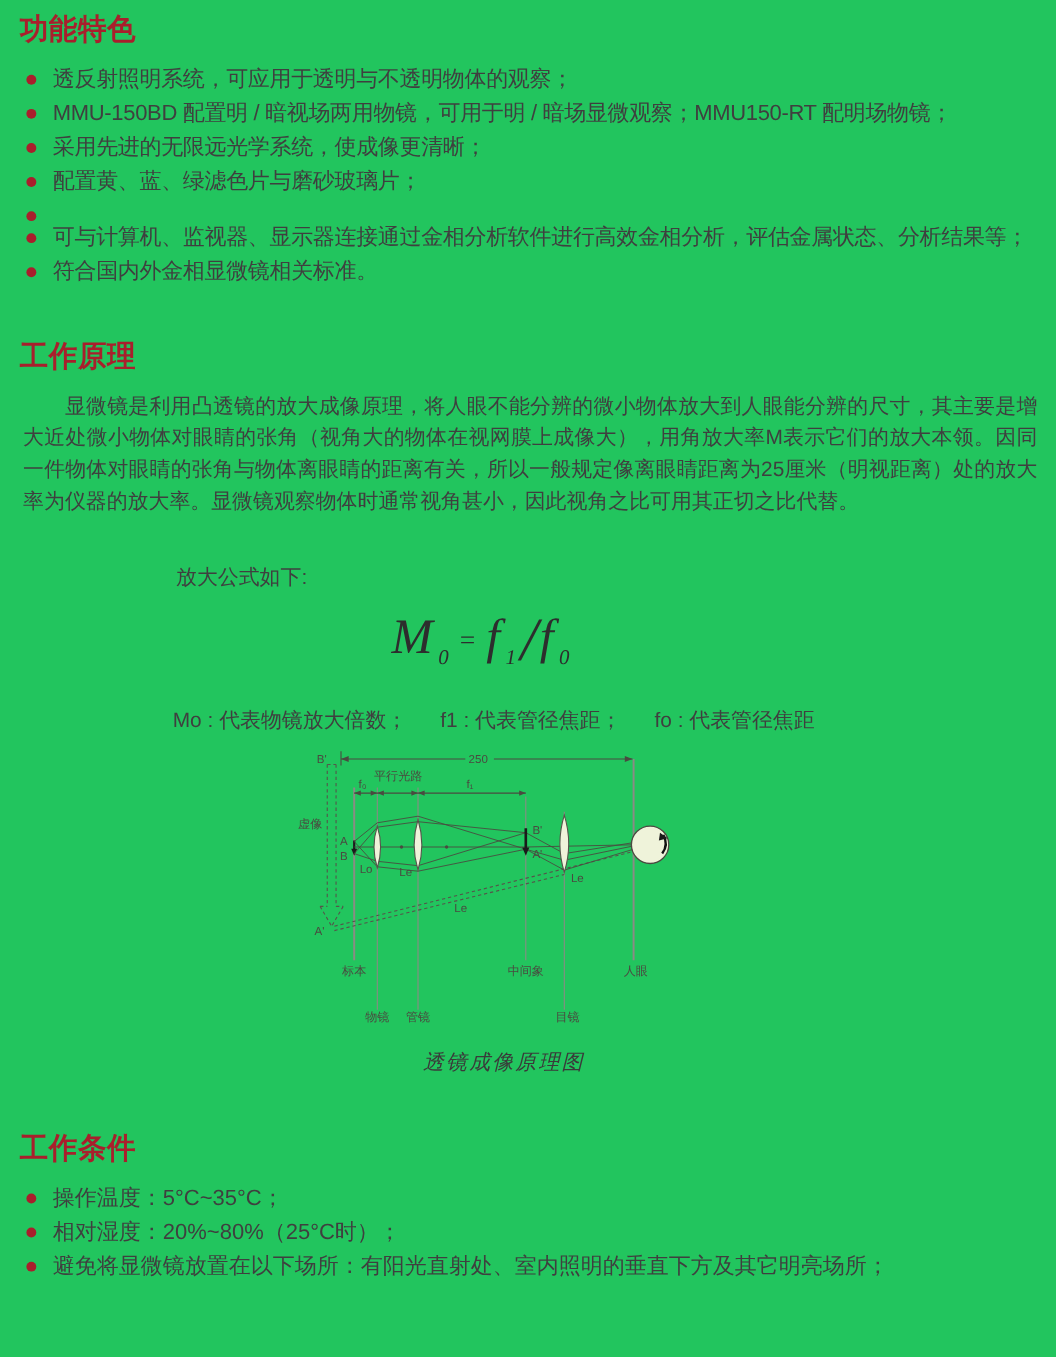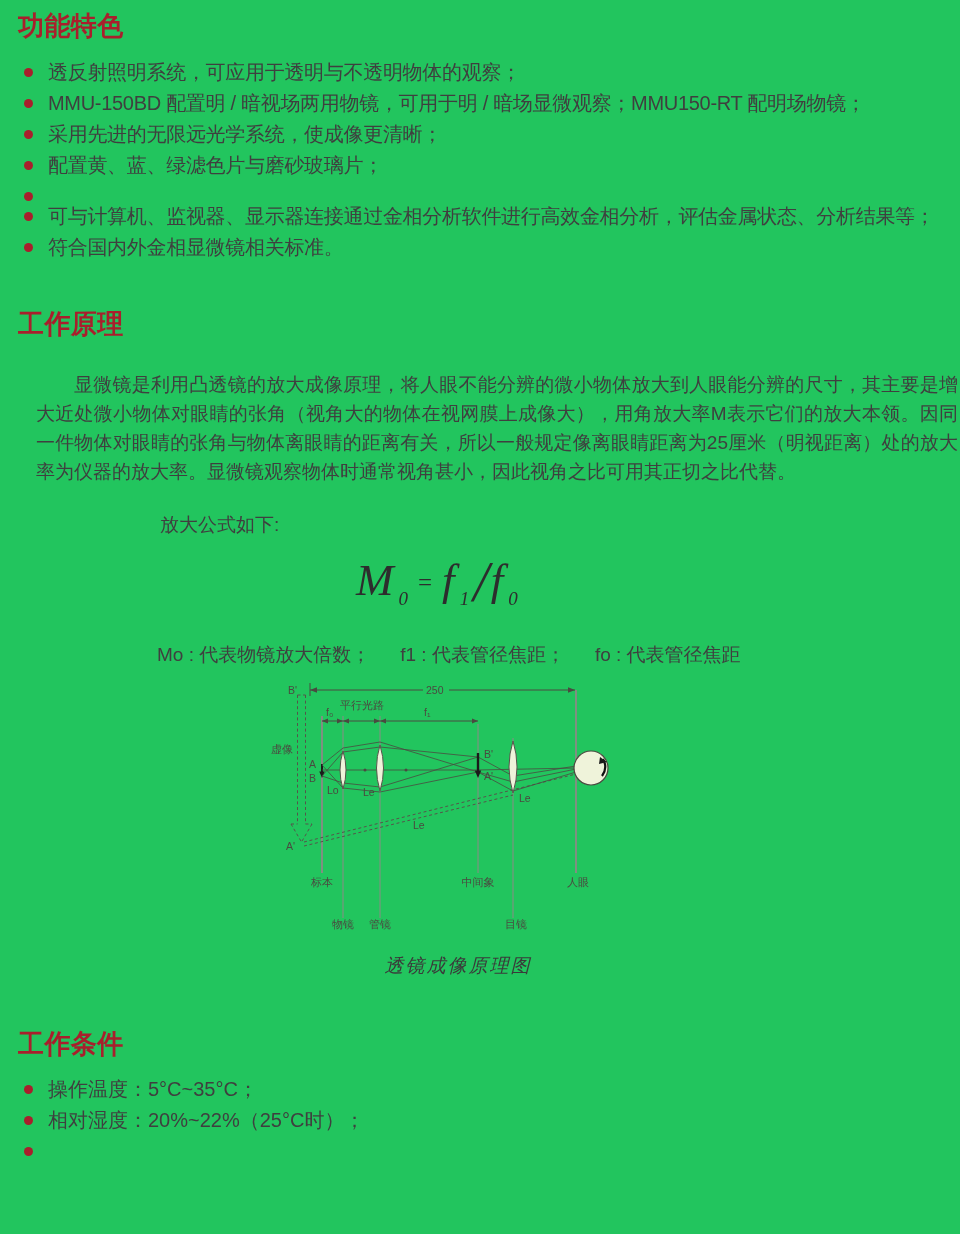--- a/index.html
+++ b/index.html
@@ -14,21 +14,21 @@
   #features-title{top:8px;}
   #principle-title{top:306px;}
   #conditions-title{top:1026px;}
   .bullet-list{position:absolute;left:24px;width:920px;margin:0;padding:0;list-style:none;}
   #features-list{top:57px;}
   #conditions-list{top:1074px;}
   .bullet-list li{display:flex;align-items:flex-start;font-size:20px;line-height:31px;}
   .dot{flex:0 0 auto;width:9px;height:9px;border-radius:50%;background:#a91f2c;margin:11px 15px 0 0;}
   .nowrap{white-space:nowrap;letter-spacing:-0.3px;}
   .para{
-    position:absolute;left:20px;top:354px;width:922px;margin:16px;
+    position:absolute;left:20px;top:354px;width:922px;margin:1px;
     font-size:19px;line-height:29px;text-align:justify;text-indent:2em;
   }
   .formula-intro{position:absolute;left:160px;top:512px;margin:0;font-size:19px;}
   .formula{
     position:absolute;left:356px;top:548px;display:flex;align-items:baseline;
     font-family:"Liberation Serif","DejaVu Serif",serif;font-style:italic;color:#2d2d2d;
   }
   .formula .big{font-size:45px;line-height:1;}
   .formula .sub{font-size:19px;position:relative;top:10px;margin-left:5px;}
   .formula .eq{font-size:25px;font-style:normal;margin:0 10px;position:relative;top:-4px;}
@@ -214,20 +214,21 @@
   <p class="diagram-caption">透镜成像原理图</p>
 
   <h2 class="sec-title" id="conditions-title">工作条件</h2>
   <ul class="bullet-list" id="conditions-list">
     <li>
         <span class="dot"></span>
         <span>操作温度：5°C~35°C；</span>
       </li>
     <li>
         <span class="dot"></span>
-        <span>相对湿度：20%~22%（25°C时）；</span>
-      </li>
-    <li>
-        <span class="dot"></span>
+        <span>相对湿度：20%~80%（25°C时）；</span>
+      </li>
+    <li>
+        <span class="dot"></span>
+        <span>避免将显微镜放置在以下场所：有阳光直射处、室内照明的垂直下方及其它明亮场所；</span>
       </li>
   </ul>
 
 </div>
 
 </body></html>

